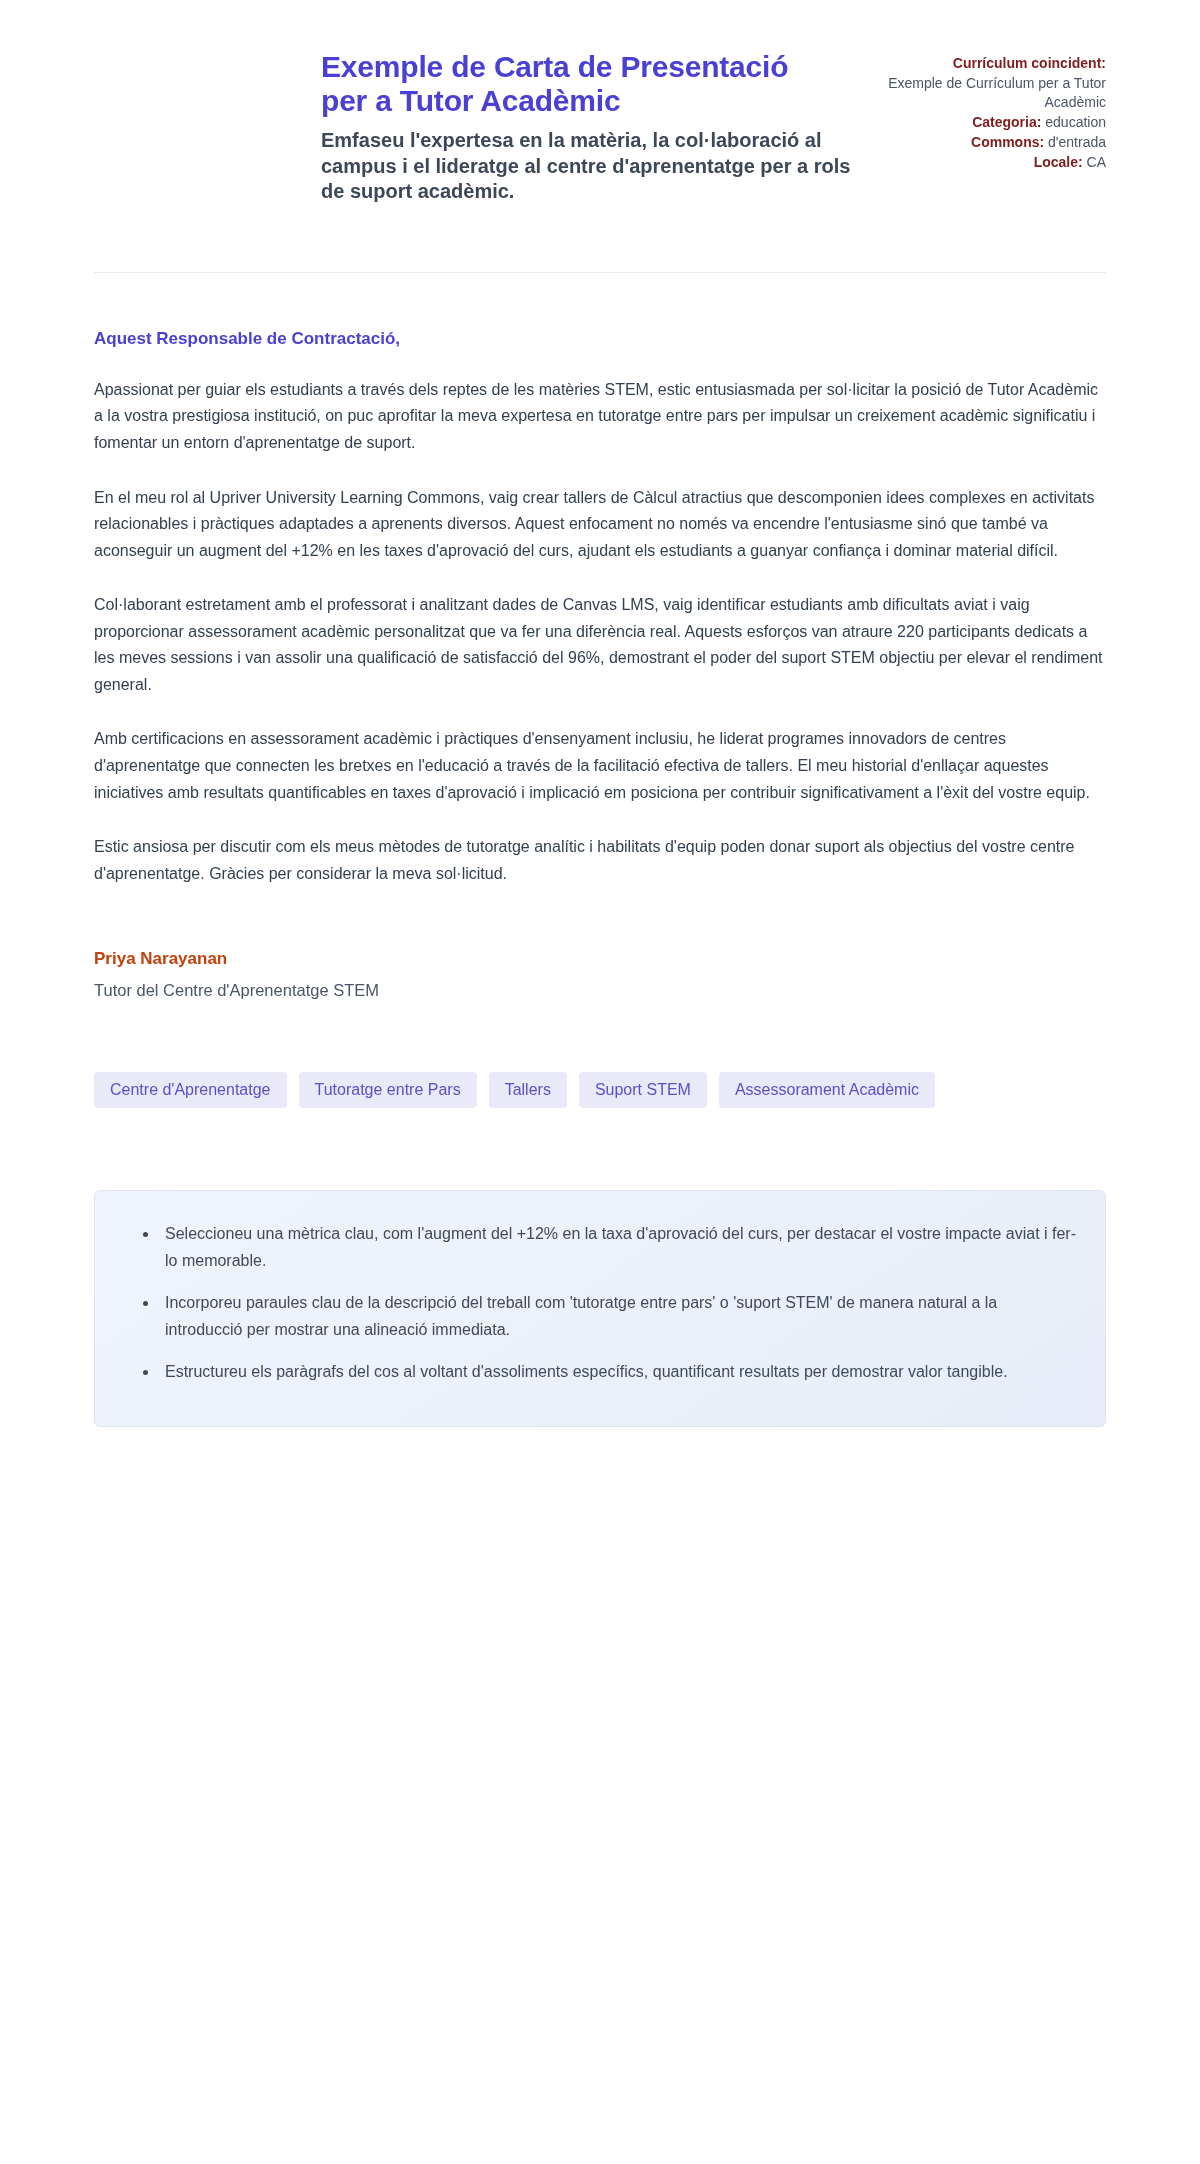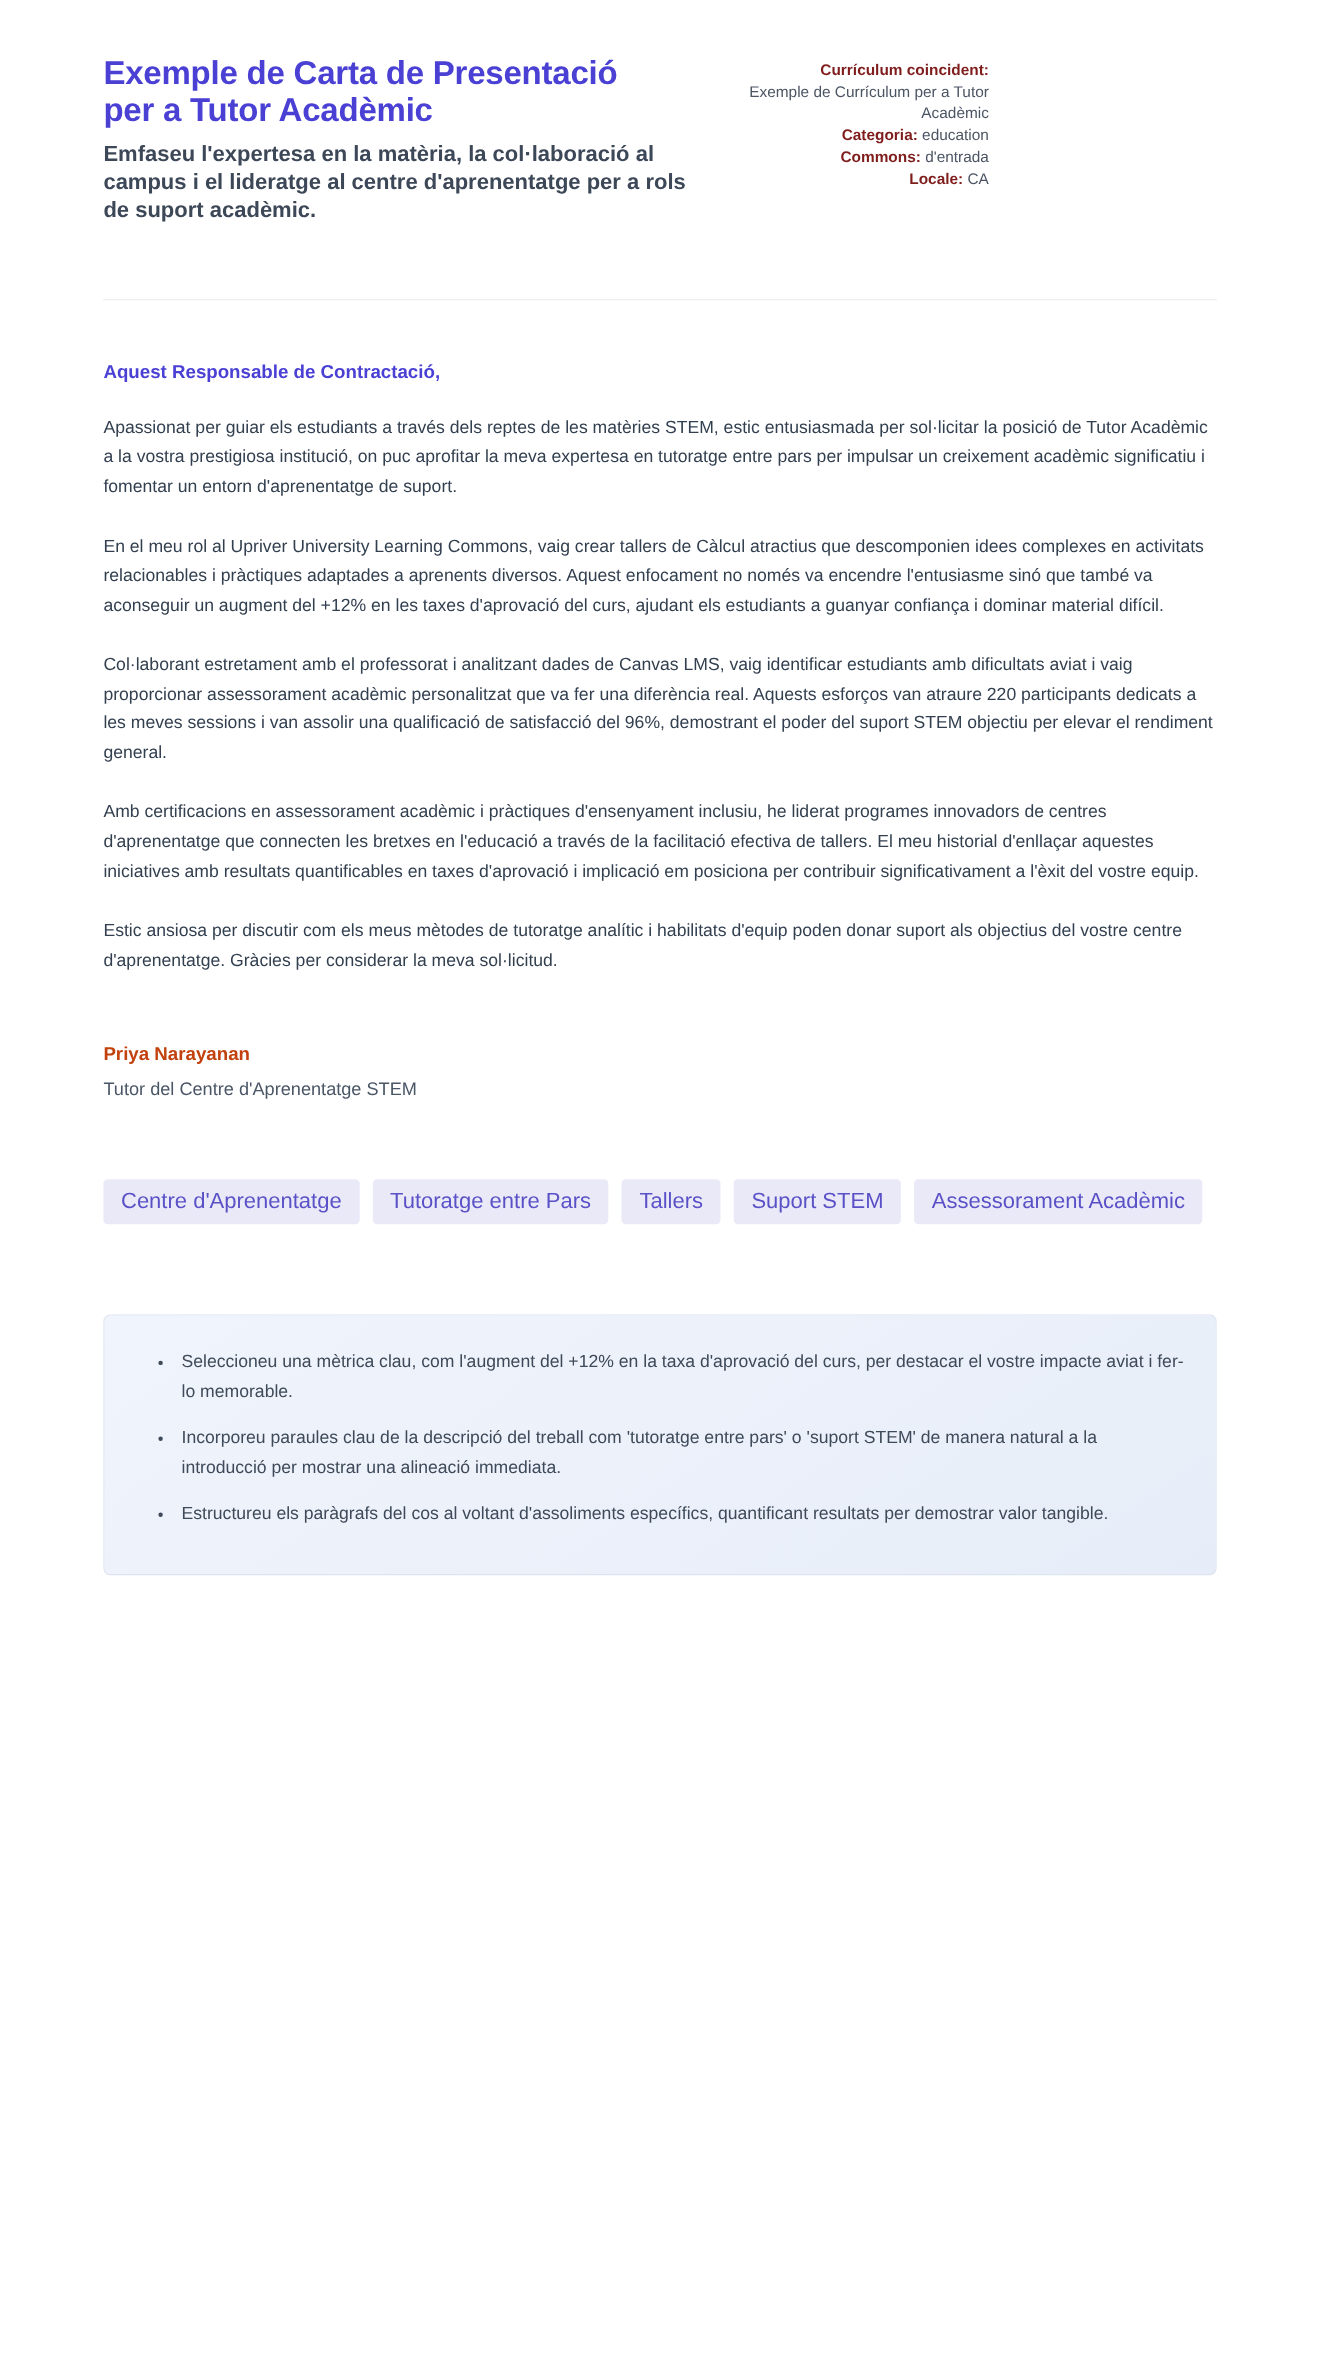--- a/index.html
+++ b/index.html
@@ -10,21 +10,21 @@
     color: #33404f;
   }
   body { min-height: 2164px; }
   .container {
     width: 1012px;
     margin: 0 auto;
     padding: 50px 0 70px;
   }
 
   
-  .header { display: flex; justify-content: flex-start; align-items: flex-start; gap: 20px; }
+  .header { display: flex; justify-content: flex-end; align-items: flex-start; }
   .header-left { max-width: 580px; }
   h1.title {
     color: #4a40d4;
     font-size: 30px;
     line-height: 1.14;
     font-weight: 700;
     max-width: 470px;
     margin-bottom: 10px;
     letter-spacing: -0.2px;
   }
@@ -70,21 +70,21 @@
   .signature { margin-top: 62px; }
   .sig-name { font-weight: 700; font-size: 17px; color: #c2410c; }
   .sig-title { margin-top: 12px; font-size: 16.5px; color: #4a5666; }
 
   
   .tags { margin-top: 72px; display: flex; flex-wrap: wrap; gap: 12px; }
   .tag {
     display: inline-block;
     background: #eae9f8;
     color: #5a51c7;
-    font-size: 20px;
+    font-size: 16px;
     padding: 9px 16px;
     border-radius: 4px;
     cursor: pointer;
     white-space: nowrap;
   }
 
   
   .tips {
     margin-top: 82px;
     border: 1px solid #dde3f0;

